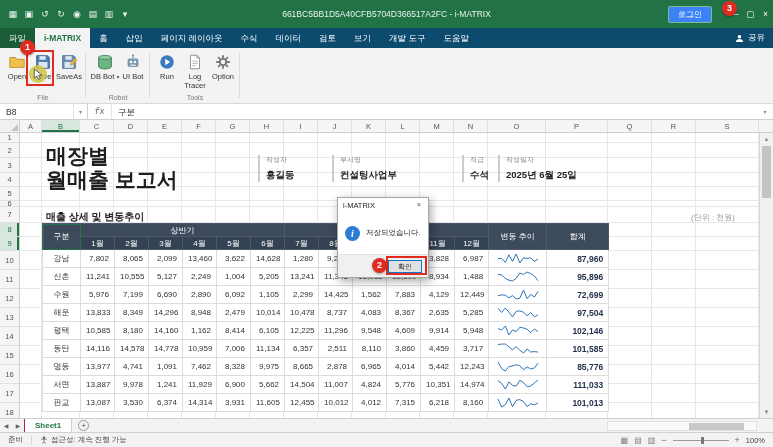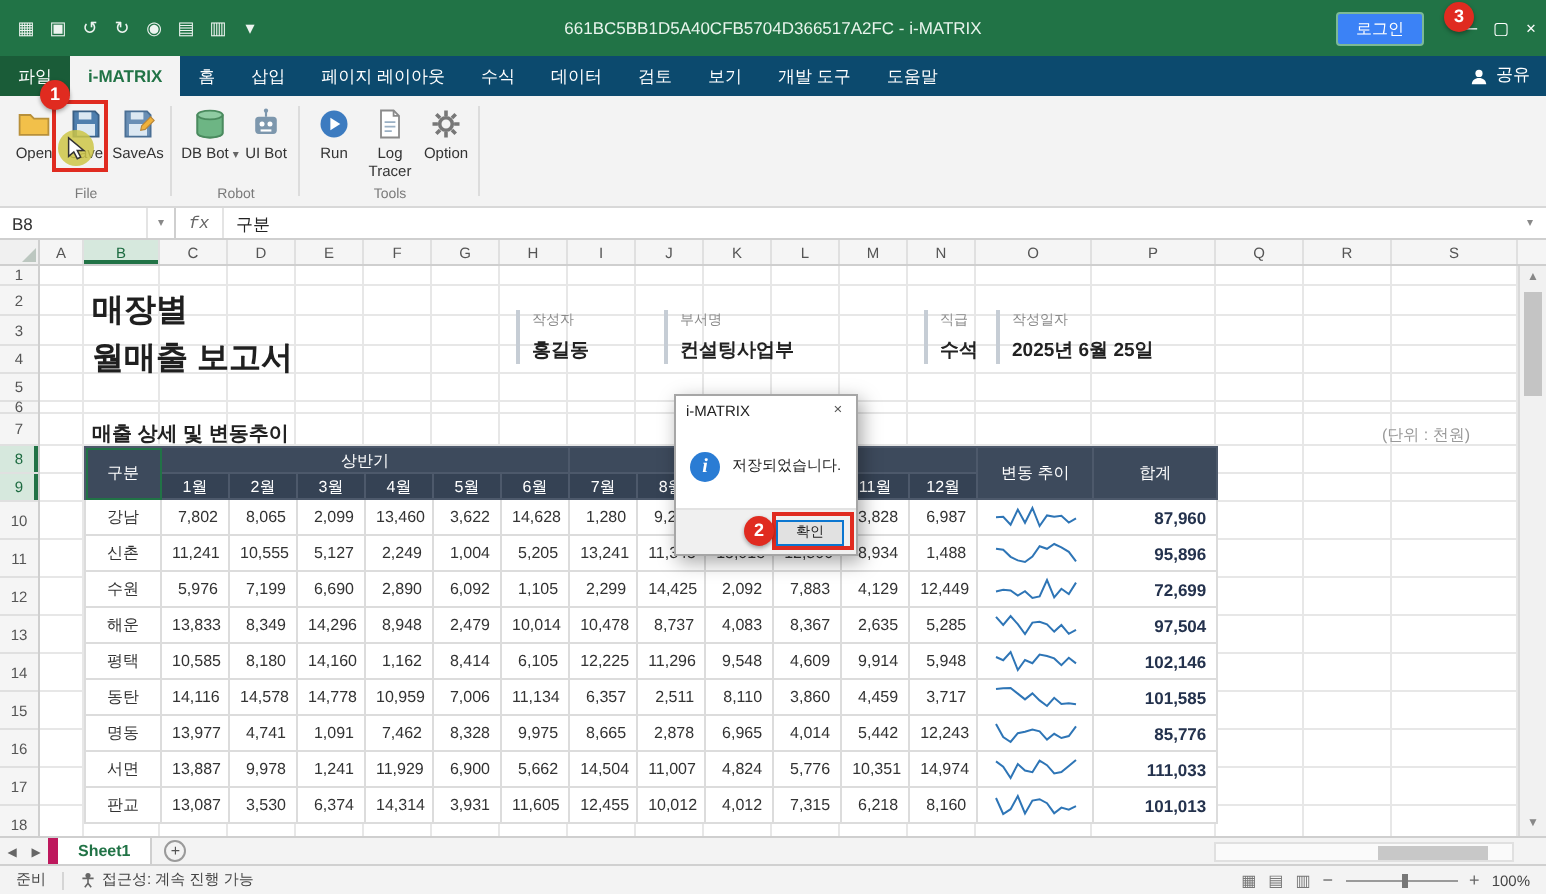--- a/index.html
+++ b/index.html
@@ -57,21 +57,21 @@
   .content { position:relative; flex:1; overflow:hidden; }
   .gl-v { position:absolute; top:0; bottom:0; width:1px; background:#e7e7e7; }
   .gl-h { position:absolute; left:0; right:0; height:1px; background:#e7e7e7; }
   .vscroll { width:14px; background:#f1f1f1; border-left:1px solid #d9d9d9; position:relative;
              font-size:6px; color:#888; text-align:center; }
   .vs-up { position:absolute; top:0; left:0; right:0; height:12px; line-height:12px; }
   .vs-thumb { position:absolute; top:13px; left:2px; right:2px; height:52px; background:#c4c4c4; }
   .vs-down { position:absolute; bottom:0; left:0; right:0; height:12px; line-height:12px; }
 
   
-  .report-title { position:absolute; left:26px; top:11px; font-size:16px; font-weight:bold; color:#1f1f1f; line-height:24px; z-index:1; }
+  .report-title { position:absolute; left:26px; top:11px; font-size:21px; font-weight:bold; color:#1f1f1f; line-height:24px; z-index:1; }
   .info-block { position:absolute; top:22px; border-left:2px solid #c6cdd5; padding-left:6px; z-index:1; }
   .info-label { font-size:7px; color:#8a8a8a; }
   .info-value { font-size:9.5px; font-weight:bold; color:#222; margin-top:4px; white-space:nowrap; }
   .section-title { position:absolute; left:26px; top:77px; font-size:10px; font-weight:bold; color:#222; z-index:1; }
   .unit-note { position:absolute; left:595px; top:79px; width:120px; text-align:right; font-size:8px; color:#999; z-index:1; }
 
   table.sales { position:absolute; left:22px; top:90px; width:566px; border-collapse:collapse; table-layout:fixed; z-index:2; background:#fff; }
   table.sales th { background:#354254; color:#fff; font-weight:normal; font-size:8px; height:13px; border:1px solid #4d596b; }
   table.sales tr.group-row th { background:#3d4a5c; }
   table.sales th.trend-h { background:#7b89a0; }
@@ -102,21 +102,21 @@
                  font-size:9px; font-weight:bold; text-align:center; line-height:15px; z-index:62;
                  box-shadow:0 1px 2px rgba(0,0,0,.35); }
   .cursor-halo { position:absolute; left:29px; top:65px; width:18px; height:18px; border-radius:50%;
                  background:rgba(205,198,70,.85); z-index:61; display:flex; align-items:center; justify-content:center; }
 
   
   .tabsbar { height:14px; background:#f3f3f3; border-top:1px solid #cfcfcf; display:flex; align-items:center;
              font-size:8px; position:relative; }
   .nav-arrow { width:12px; text-align:center; font-size:6px; color:#666; }
   .sheet-tab { height:13px; line-height:13px; padding:0 10px; background:#fff; color:#217346; font-weight:bold;
-               border-left:5px solid #be185d; border-right:1px solid #cfcfcf; }
+               border-left:1px solid #be185d; border-right:1px solid #cfcfcf; }
   .add-sheet { width:11px; height:11px; margin-left:6px; border:1px solid #9a9a9a; border-radius:50%; color:#555;
                font-size:8px; line-height:9px; text-align:center; }
   .hscroll { position:absolute; right:16px; top:2px; width:150px; height:10px; background:#fafafa; border:1px solid #e0e0e0; }
   .hthumb { position:absolute; left:55%; top:1px; width:55px; height:7px; background:#c8c8c8; }
 
   
   .statusbar { height:15px; background:#f3f3f3; border-top:1px solid #d0d0d0; display:flex; align-items:center;
                font-size:7.5px; color:#444; padding:0 8px; gap:8px; }
   .sb-divider { width:1px; height:9px; background:#d5d5d5; }
   .sb-right { margin-left:auto; display:flex; align-items:center; gap:6px; }
@@ -460,21 +460,21 @@
             <tr>
               <td class="name">수원</td>
               <td class="num">5,976</td>
               <td class="num">7,199</td>
               <td class="num">6,690</td>
               <td class="num">2,890</td>
               <td class="num">6,092</td>
               <td class="num">1,105</td>
               <td class="num">2,299</td>
               <td class="num">14,425</td>
-              <td class="num">2,092</td>
+              <td class="num">1,562</td>
               <td class="num">7,883</td>
               <td class="num">4,129</td>
               <td class="num">12,449</td>
               <td class="spark"><svg width="46" height="14" viewBox="0 0 46 14">
                   <polyline points="3.0,8.7 6.6,7.9 10.3,8.2 13.9,10.8 17.5,8.6 21.2,12.0 24.8,11.2 28.5,3.0 32.1,11.7 35.7,7.4 39.4,10.0 43.0,4.3" fill="none" stroke="#2e75b6" stroke-width="1"></polyline>
                 </svg></td>
               <td class="total">72,699</td>
             </tr>
             <tr>
               <td class="name">해운</td>

